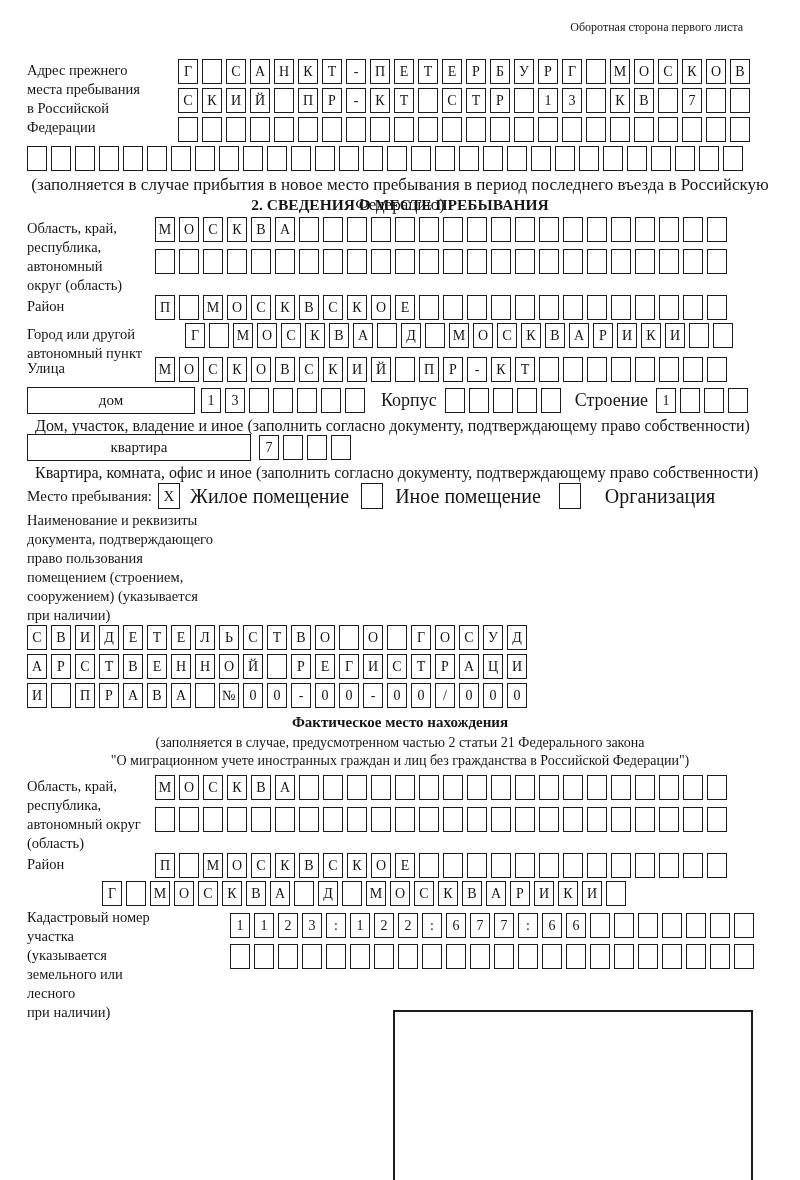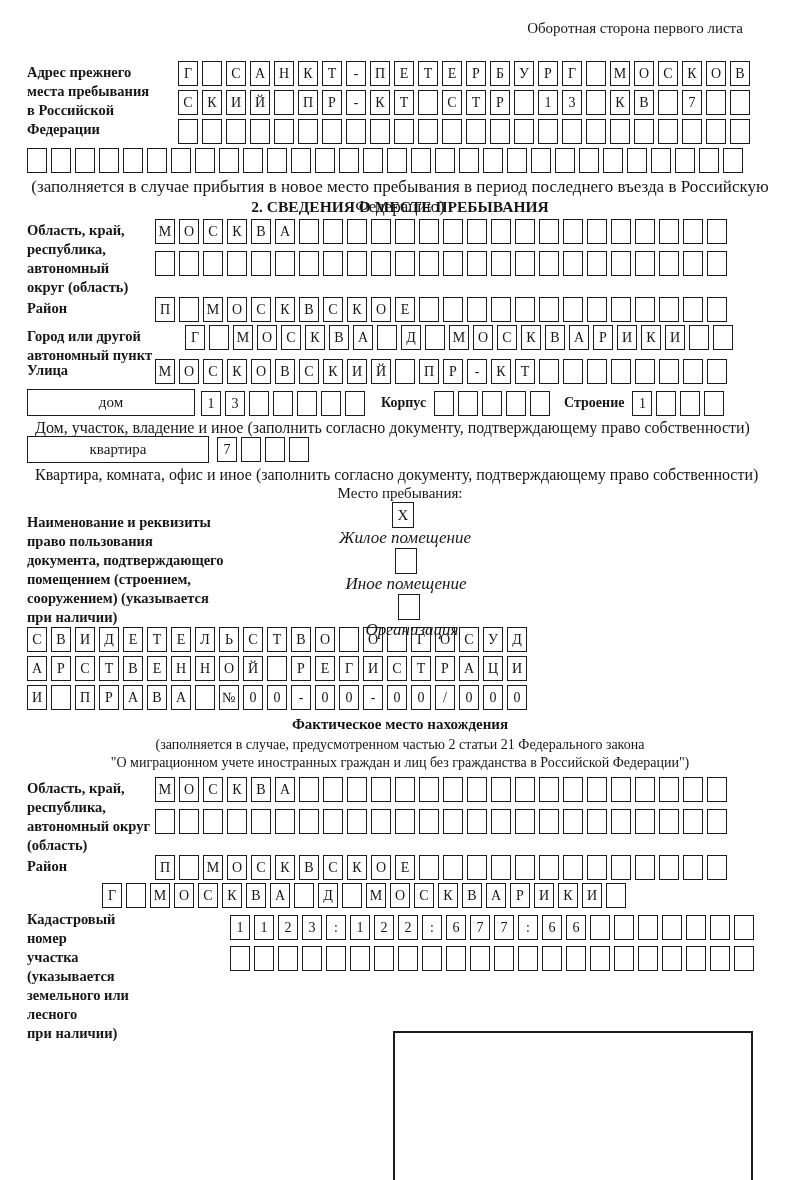--- a/index.html
+++ b/index.html
@@ -2,56 +2,56 @@
 <html><head>
 <meta charset="utf-8">
 <style>
   * { margin:0; padding:0; box-sizing:border-box; }
   html,body { background:#ffffff; }
   .page {
     width:800px; height:1180px; background:#ffffff; overflow:hidden;
     font-family:"Liberation Serif", serif; color:#161616;
     padding:20px 27px 0 27px; position:relative;
   }
-  .side-note { text-align:right; font-size:15px; padding-right:30px; }
+  .side-note { text-align:right; font-size:12px; padding-right:30px; }
   .flexrow { display:flex; align-items:flex-start; }
-  .lbl { font-size:14.5px; line-height:19px; flex:none; padding-top:2px;font-weight:bold; }
+  .lbl { font-size:14.5px; line-height:19px; flex:none; padding-top:2px; }
   .w151 { width:151px; } .w128 { width:128px; } .w228 { width:228px; }
   .boxrow { display:flex; height:25px; flex:none; }
   .cell {
     flex:none; width:20px; height:25px; border:1.6px solid #1c1c1c; margin-right:4px;
     display:flex; align-items:center; justify-content:center;
     font-size:14px; line-height:1; overflow:hidden;
   }
   .rows .boxrow { margin-bottom:4px; }
   .rows-g7 .boxrow { margin-bottom:7px; }
   .addr-block { margin-top:24px; }
   .footnote { text-align:center; font-size:17px; margin-top:4px; height:17px; }
   .sec-title { text-align:center; font-weight:bold; font-size:15.5px; margin-top:4px; height:19px; }
   .region-block { margin-top:2px; }
   .city-block { margin-top:3px; }
   .ml30 { margin-left:30px; } .ml75 { margin-left:75px; }
   .ml6 { margin-left:6px; } .ml8 { margin-left:8px; } .ml10 { margin-left:10px; } .ml12 { margin-left:12px; }
   .street-row { margin-top:-6px; }
-  .house-row { margin-top:5px; align-items:flex-end; }
+  .house-row { margin-top:5px; align-items:center; }
   .widebox {
     flex:none; height:27px; border:1.6px solid #1c1c1c;
     display:flex; align-items:center; justify-content:center; font-size:15px;
   }
-  .w168 { width:168px; } .w200 { width:182px; }
-  .inline-lbl { font-size:14px; line-height:27px; flex:none;font-weight:bold; }
+  .w168 { width:168px; } .w200 { width:224px; }
+  .inline-lbl { font-size:18px; line-height:27px; flex:none; }
   .note-left { font-size:16px; margin-top:3px; height:17px; padding-left:8px; }
   .apt-row { margin-top:0; align-items:center; }
-  .stay-row { margin-top:2px; align-items:center; height:26px;flex-direction:column; }
+  .stay-row { margin-top:2px; align-items:center; height:26px; }
   .stay-lbl { font-size:15px; }
   .checkbox {
     flex:none; width:22px; height:26px; border:1.6px solid #1c1c1c;
     display:flex; align-items:center; justify-content:center; font-size:15px;
   }
-  .opt { font-size:17px;font-style:italic; }
+  .opt { font-size:20px; }
   .hint { font-size:14px; margin-top:2px; margin-left:205px; height:17px; }
   .doc-block { margin-top:0;flex-direction:column; }
   .fact-title { text-align:center; font-weight:bold; font-size:15px; margin-top:2px; height:19px; }
   .fact-note { text-align:center; font-size:14px; height:18px; }
   .mt4 { margin-top:4px; }
   .cad-rows { margin-top:7px; }
   .cad-rows .boxrow { margin-bottom:6px; }
   .stamp-box {
     width:360px; height:176px; border:2px solid #1c1c1c;
     margin-left:366px; margin-top:-12px; background:#fff;
@@ -389,22 +389,22 @@
     <span class="opt ml10">Жилое помещение</span>
     <span class="checkbox ml12"></span>
     <span class="opt ml12">Иное помещение</span>
     <span class="checkbox ml12" style="margin-left:18px"></span>
     <span class="opt" style="margin-left:24px">Организация</span>
   </div>
 
   <div class="flexrow doc-block">
     <div class="lbl w228">
       <div>Наименование и реквизиты</div>
+      <div>документа, подтверждающего</div>
       <div>право пользования</div>
-      <div>документа, подтверждающего</div>
       <div>помещением (строением,</div>
       <div>сооружением) (указывается</div>
       <div>при наличии)</div>
     </div>
     <div class="rows">
       <div class="boxrow">
           <span class="cell">С</span>
           <span class="cell">В</span>
           <span class="cell">И</span>
           <span class="cell">Д</span>

